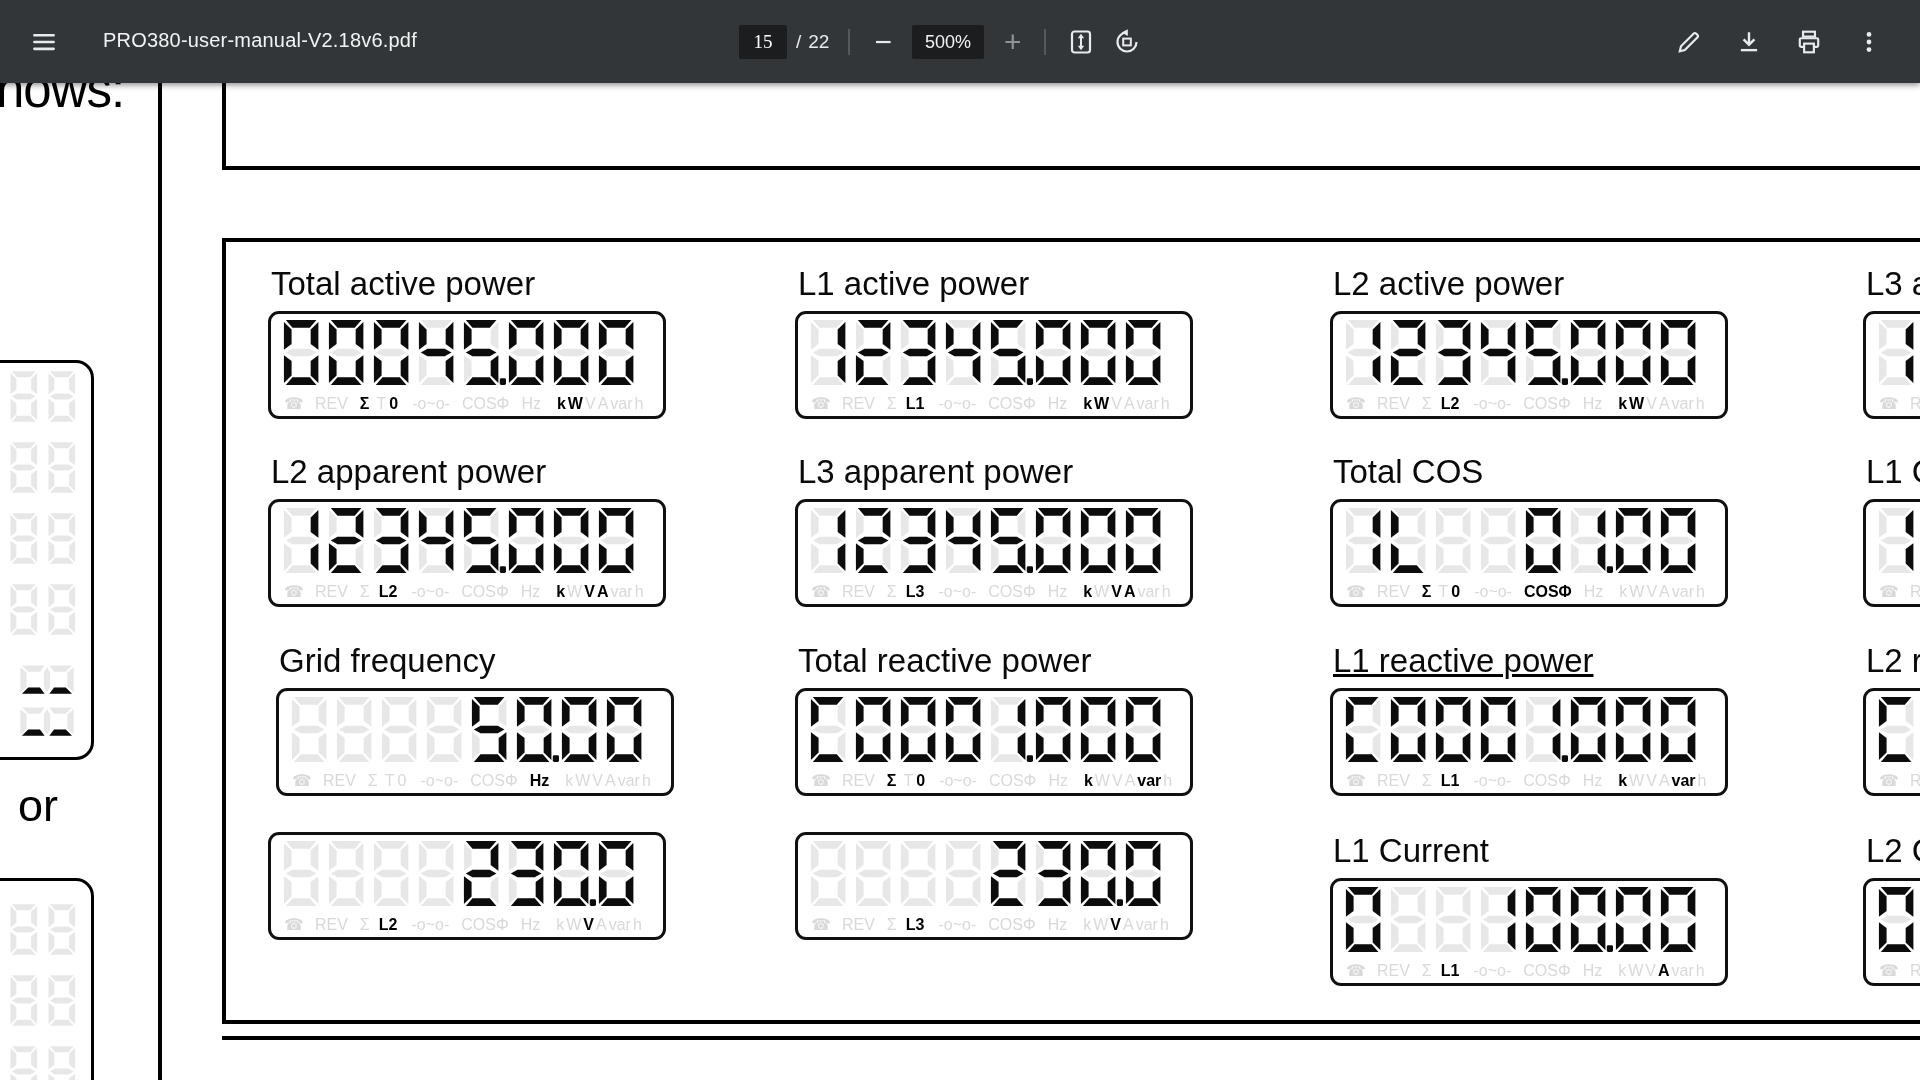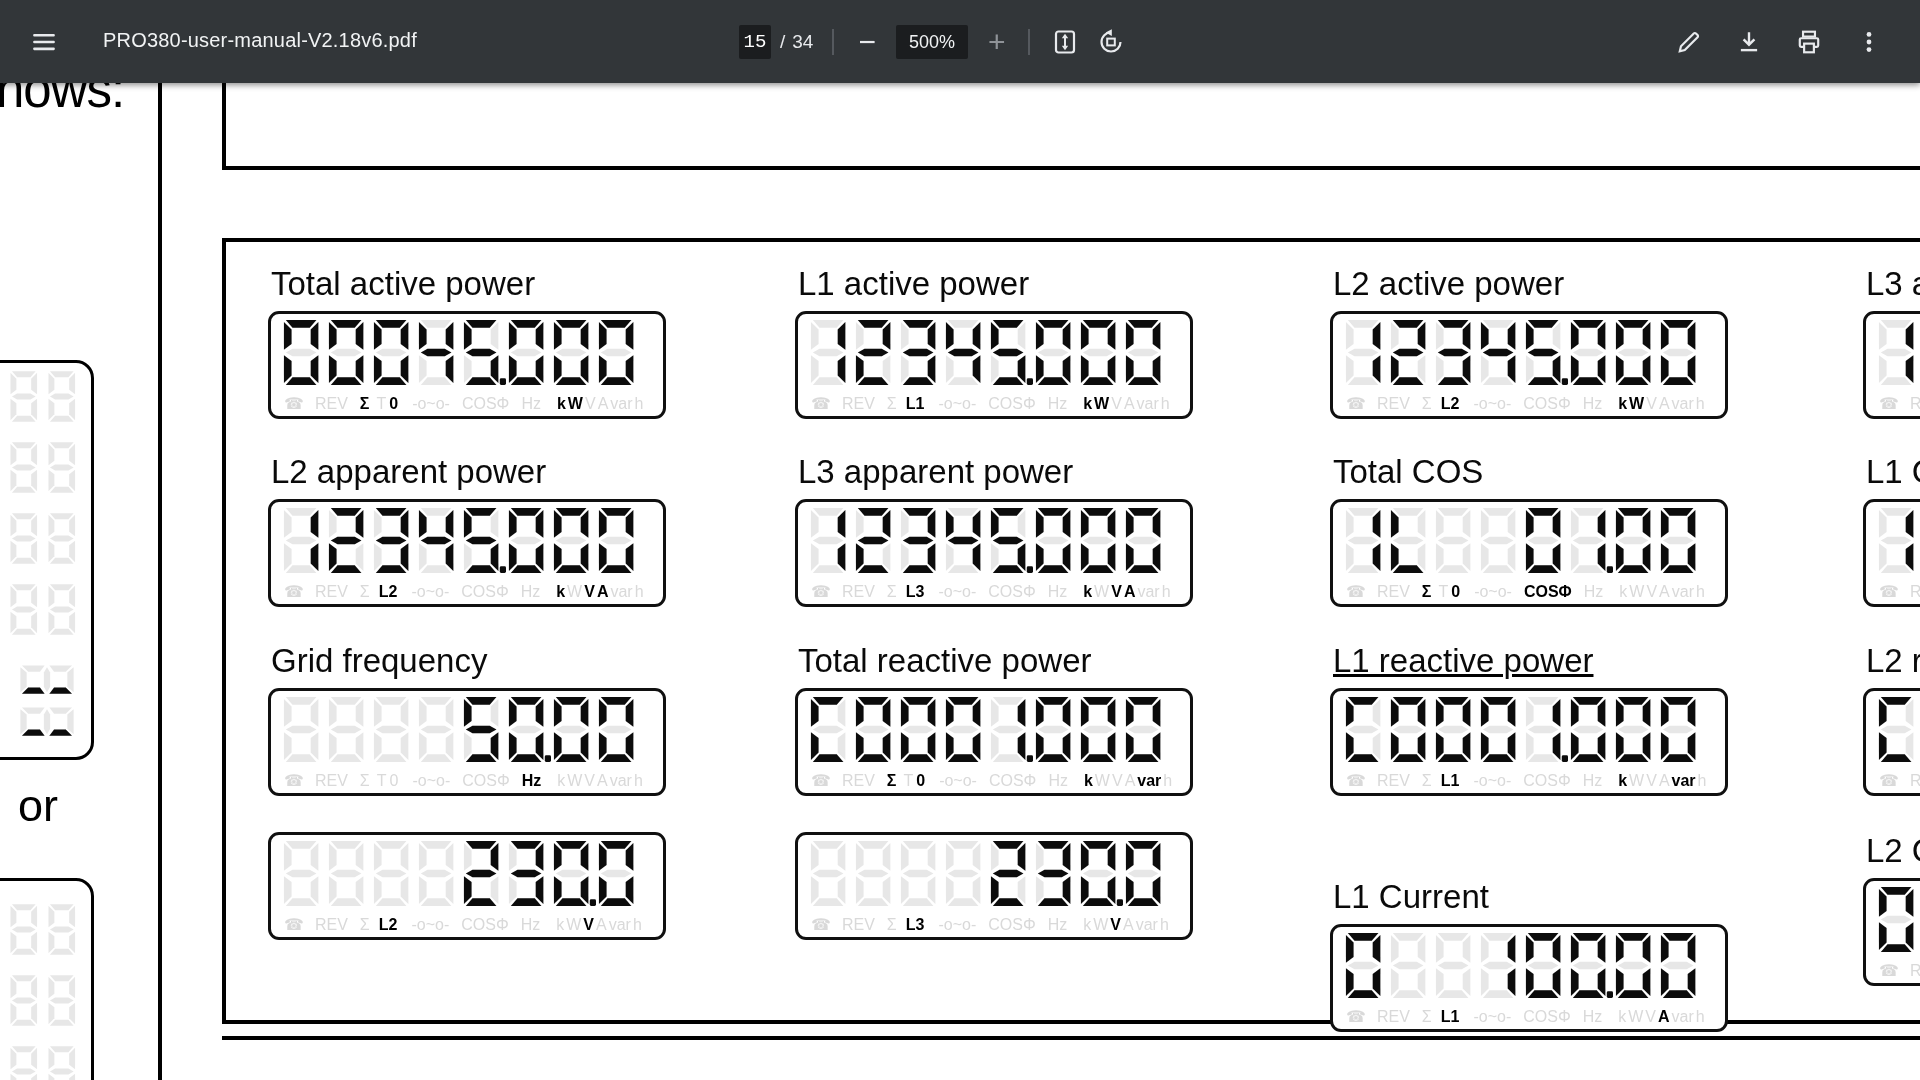--- a/index.html
+++ b/index.html
@@ -5,22 +5,22 @@
   *{margin:0;padding:0;box-sizing:border-box}
   html,body{width:1920px;height:1080px;overflow:hidden;background:#ffffff;font-family:"Liberation Sans",sans-serif}
 
   
   #toolbar{position:absolute;left:0;top:0;width:1920px;height:83px;background:#323639;z-index:10;
            box-shadow:0 2px 6px rgba(0,0,0,.45);color:#e8eaed}
   .tbtn{background:none;border:none;cursor:pointer;display:inline-flex;align-items:center;justify-content:center;padding:0}
   #menu-btn{position:absolute;left:30px;top:28px;width:28px;height:28px}
   #doc-title{position:absolute;left:103px;top:29px;font-size:20px;color:#f1f3f4;letter-spacing:.2px;white-space:nowrap}
   #tb-center{position:absolute;left:739px;top:0;height:83px;display:flex;align-items:center;white-space:nowrap}
-  #page-input{width:32px;height:34px;background:#1b1d1f;border:none;border-radius:2px;color:#ffffff;
-              text-align:center;font-size:19px;font-family:Liberation Mono, monospace}
+  #page-input{width:48px;height:34px;background:#1b1d1f;border:none;border-radius:2px;color:#ffffff;
+              text-align:center;font-size:19px;font-family:Liberation Serif, serif}
   .pg-txt{font-size:19px;color:#e8eaed}
   .tb-sep{width:2px;height:26px;background:#55595e;display:inline-block}
   .zoom-glyph{font-size:30px;line-height:30px;color:#e8eaed;display:inline-block}
   .zoom-glyph.disabled{color:#8f9398}
   #zoom-pill{height:34px;line-height:34px;padding:0 13px;background:#1b1d1f;border-radius:2px;font-size:18px;color:#f1f3f4}
   #tb-right{position:absolute;right:38px;top:0;height:83px;display:flex;align-items:center;gap:34px}
   .ticon{width:26px;height:26px;display:block}
 
   
   #frag-shows{position:absolute;left:-4px;top:60px;font-size:51px;color:#000;letter-spacing:-1px}
@@ -59,21 +59,21 @@
       <rect x="2" y="10.8" width="20" height="2.4" rx="1" fill="#e8eaed"></rect>
       <rect x="2" y="17.1" width="20" height="2.4" rx="1" fill="#e8eaed"></rect>
     </svg>
   </button>
 
   <span id="doc-title">PRO380-user-manual-V2.18v6.pdf</span>
 
   <div id="tb-center">
     <input id="page-input" value="15" style="">
     <span class="pg-txt" style="margin-left:9px">/</span>
-    <span class="pg-txt" style="margin-left:7px">34</span>
+    <span class="pg-txt" style="margin-left:7px">22</span>
     <span class="tb-sep" style="margin-left:19px"></span>
     <button class="tbtn" style="margin-left:24px">
       <span class="zoom-glyph">−</span>
     </button>
     <span id="zoom-pill" style="margin-left:20px">500%</span>
     <button class="tbtn" style="margin-left:20px">
       <span class="zoom-glyph disabled">+</span>
     </button>
     <span class="tb-sep" style="margin-left:22px"></span>
     <button class="tbtn" style="margin-left:22px">
@@ -1135,21 +1135,21 @@
             <polygon points="38,3 38,32 30,26 30,11" fill="#0c0c0c"></polygon>
             <polygon points="38,38 38,67 30,59 30,44" fill="#0c0c0c"></polygon>
           </svg>
         </div>
       <div class="legend">
           <span class="lg off" style="margin-right:11px">☎</span>
           <span class="lg off" style="margin-right:12px">REV</span>
         </div>
     </div>
   </div>
-    <div class="cell" style="left: 268px; top: 642px;">
+    <div class="cell" style="left: 276px; top: 642px;">
     <div class="cell-label">Grid frequency</div>
     <div class="lcd">
       <div class="digits">
           <svg width="44" height="67" viewBox="0 0 46 70" xmlns="http://www.w3.org/2000/svg">
             <polygon points="4,1 36,1 29,9 11,9" fill="#e7e7e7"></polygon>
             <polygon points="38,3 38,32 30,26 30,11" fill="#e7e7e7"></polygon>
             <polygon points="38,38 38,67 30,59 30,44" fill="#e7e7e7"></polygon>
             <polygon points="4,69 11,61 29,61 36,69" fill="#e7e7e7"></polygon>
             <polygon points="2,38 10,44 10,59 2,67" fill="#e7e7e7"></polygon>
             <polygon points="2,3 10,11 10,26 2,32" fill="#e7e7e7"></polygon>
@@ -1785,21 +1785,21 @@
           <span class="lg off" style="margin-right:16px">Hz</span>
           <span class="lg off u" style="margin-right:2px">k</span>
           <span class="lg off u" style="margin-right:2px">W</span>
           <span class="lg on u" style="margin-right:2px">V</span>
           <span class="lg off u" style="margin-right:2px">A</span>
           <span class="lg off u" style="margin-right:2px">var</span>
           <span class="lg off u" style="margin-right:0px">h</span>
         </div>
     </div>
   </div>
-    <div class="cell" style="left: 1330px; top: 832px; margin-top: 46px;">
+    <div class="cell" style="left: 1330px; top: 832px;">
     <div class="cell-label">L1 Current</div>
     <div class="lcd">
       <div class="digits">
           <svg width="44" height="67" viewBox="0 0 46 70" xmlns="http://www.w3.org/2000/svg">
             <polygon points="4,1 36,1 29,9 11,9" fill="#e7e7e7"></polygon>
             <polygon points="38,3 38,32 30,26 30,11" fill="#e7e7e7"></polygon>
             <polygon points="38,38 38,67 30,59 30,44" fill="#e7e7e7"></polygon>
             <polygon points="4,69 11,61 29,61 36,69" fill="#e7e7e7"></polygon>
             <polygon points="2,38 10,44 10,59 2,67" fill="#e7e7e7"></polygon>
             <polygon points="2,3 10,11 10,26 2,32" fill="#e7e7e7"></polygon>

